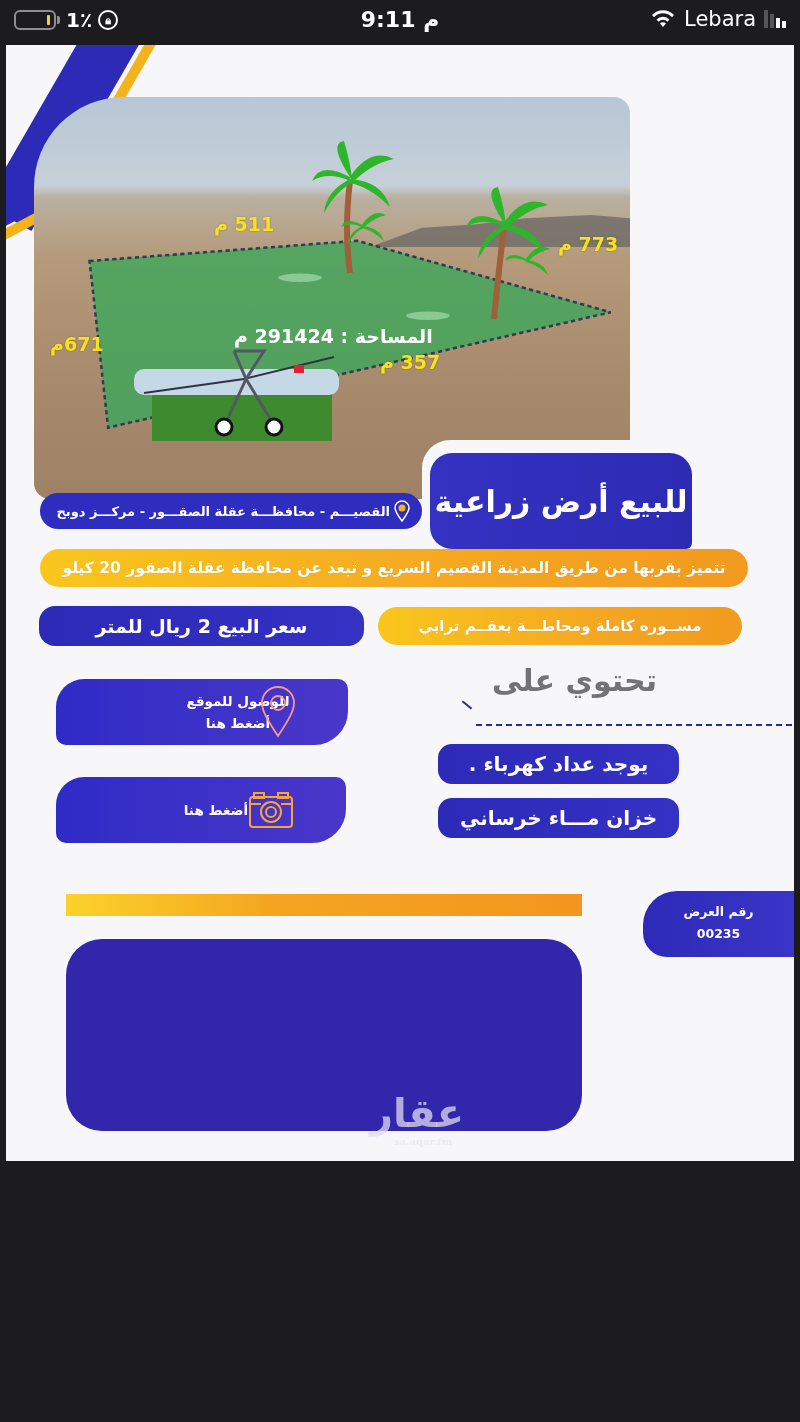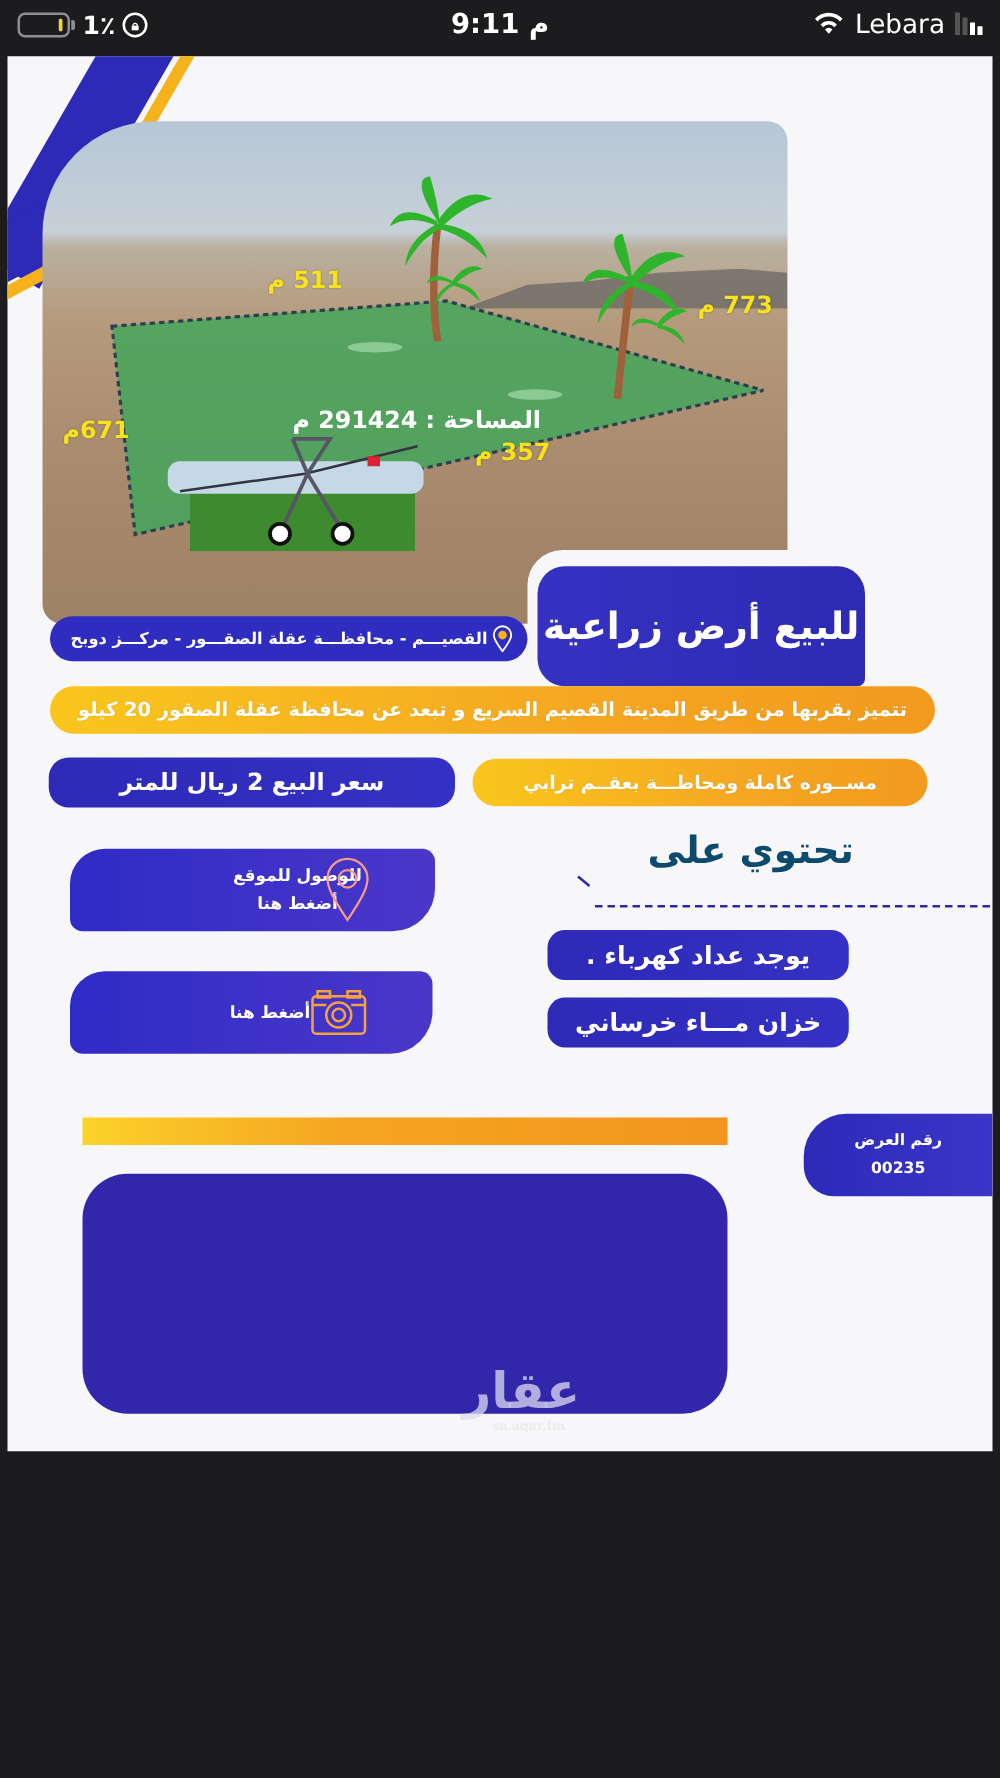--- a/index.html
+++ b/index.html
@@ -53,21 +53,21 @@
                display: flex; align-items: center; justify-content: center; direction: rtl; }
   .price-pill { left: 33px; top: 561px; width: 325px; height: 40px; font-size: 19px; }
 
   .action-btn { position: absolute; background: linear-gradient(90deg, #2f2bc6, #4a37c9); color: #fff; border-radius: 28px 10px 34px 10px;
                 display: flex; align-items: center; direction: rtl; padding-right: 50px; font-size: 13.5px; font-weight: bold; }
   .action-btn .txt { text-align: center; line-height: 22px; width: 120px; }
   .action-btn .icon { position: absolute; right: 52px; }
   .btn-loc { left: 50px; top: 634px; width: 292px; height: 66px; }
   .btn-cam { left: 50px; top: 732px; width: 290px; height: 66px; }
 
-  .contains-title { position: absolute; left: 512px; top: 618px; font-size: 30px; font-weight: bold; color: #0c4a6e; direction: rtl; }
+  .contains-title { position: absolute; left: 486px; top: 618px; font-size: 30px; font-weight: bold; color: #737373; direction: rtl; }
   .dash-line { position: absolute; left: 470px; top: 679px; width: 316px; border-top: 2px dashed #2b2aa0; border-spacing: 10px; }
   .dash-slash { position: absolute; left: 455px; top: 659px; width: 12px; height: 2px; background: #2b2aa0; transform: rotate(40deg); }
 
   .feature { position: absolute; left: 432px; width: 241px; height: 40px; font-size: 20px; border-radius: 14px; }
   .feat-1 { top: 699px; }
   .feat-2 { top: 753px; text-align: center; }
 
   .yellow-bar { position: absolute; left: 60px; top: 849px; width: 516px; height: 22px; background: linear-gradient(90deg, #fbd22a, #f5a521 40%, #f3951e 100%); }
 
   .offer-tab { position: absolute; left: 637px; top: 846px; width: 151px; height: 66px; background: linear-gradient(90deg, #2d2ab8, #3a35c8);

